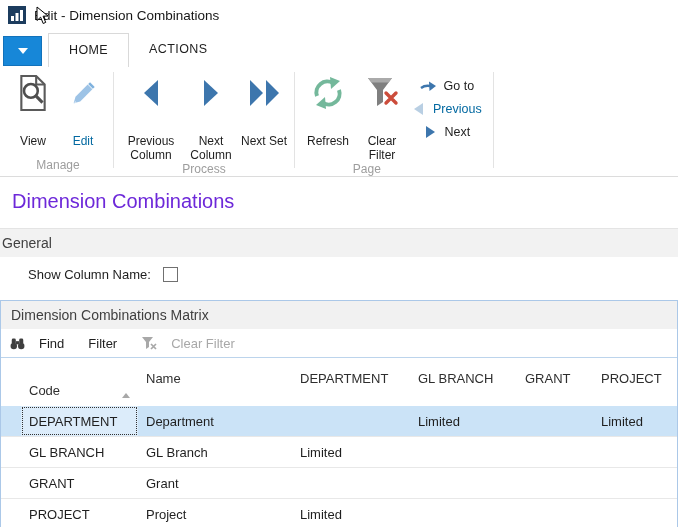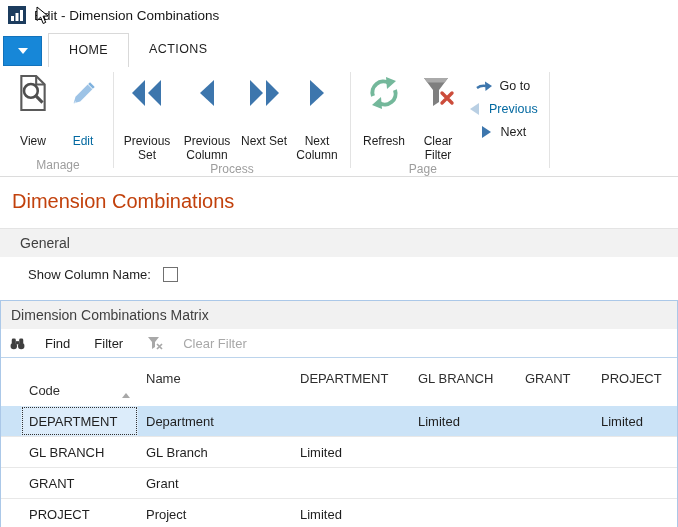--- a/index.html
+++ b/index.html
@@ -31,32 +31,32 @@
   .rsep{width:1px;background:#e3e3e3;margin:6px 5px 8px 5px;}
   .bigbtn{display:flex;flex-direction:column;align-items:center;width:56px;gap:21px;padding-top:2px;
     font-size:12px;line-height:14px;text-align:center;color:#1e1e1e;}
   .bigbtn .iconbox{height:40px;display:flex;align-items:center;justify-content:center;}
   .bigbtn.wide{width:64px;}
   .bigbtn .lbl{white-space:normal;}
   .disabled-lbl{color:#0369a1;}
   .smallcol{display:flex;flex-direction:column;gap:9px;padding:8px 6px 0 4px;font-size:12.5px;}
   .small-btn{display:flex;align-items:center;gap:7px;white-space:nowrap;justify-content:center;}
   
-  .page-title{position:absolute;top:190px;left:12px;font-size:20px;color:#c2410c;}
+  .page-title{position:absolute;top:190px;left:12px;font-size:20px;color:#6d28d9;}
   .fast-header{position:absolute;left:0;right:0;height:29px;background:#f2f2f2;border-top:1px solid #e4e4e4;
-    line-height:29px;padding-left:20px;font-size:14px;color:#404040;box-sizing:border-box;}
+    line-height:29px;padding-left:2px;font-size:14px;color:#404040;box-sizing:border-box;}
   .general-header{top:228px;}
   .show-col-row{position:absolute;top:267px;left:28px;display:flex;align-items:center;gap:12px;font-size:13px;}
   .checkbox{width:15px;height:15px;border:1px solid #707070;background:#fff;box-sizing:border-box;}
   
   .matrix{position:absolute;top:300px;left:0;right:0;bottom:0;border:1px solid #abc8e8;border-bottom:none;box-sizing:border-box;}
   .matrix-header{height:28px;background:#f1f1f1;line-height:28px;padding-left:10px;font-size:14px;color:#404040;}
   .matrix-toolbar{height:29px;display:flex;align-items:center;gap:24px;padding-left:9px;font-size:13px;
     border-bottom:1px solid #bcd4ec;box-sizing:border-box;}
-  .tool-item{display:flex;align-items:center;gap:20px;}
+  .tool-item{display:flex;align-items:center;gap:14px;}
   .tool-item.disabled{color:#a8a8a8;}
   .grid{font-size:13px;}
   .grid-cols{display:grid;grid-template-columns:20px 117px 154px 118px 107px 76px 1fr;}
   .grid-head{height:40px;align-items:center;color:#2e2e2e;}
   .grid-head .hcell{padding-left:8px;}
   .hcell-code{display:flex;align-items:flex-end;justify-content:space-between;padding-right:8px;height:100%;}
   .sort-arrow{width:0;height:0;border-left:4px solid transparent;border-right:4px solid transparent;
     border-bottom:5px solid #a8a8a8;margin-top:16px;}
   .grid-spacer{height:8px;}
   .grid-row{height:30px;align-items:center;color:#1f1f1f;}
@@ -118,53 +118,44 @@
         <div class="lbl disabled-lbl">Edit</div>
       </div>
     </div>
     <div class="grp-label">Manage</div>
   </div>
 
   <div class="rsep"></div>
 
   <div class="rgroup">
     <div class="grp-body">
-      <div class="bigbtn">
-        <div class="iconbox">
-          <svg width="32" height="28" viewBox="0 0 32 28">
-            <polygon points="14,1 14,27 1,14" fill="#3d76ad"></polygon>
-            <polygon points="30,1 30,27 17,14" fill="#3d76ad"></polygon>
-          </svg>
-        </div>
-        <div class="lbl">Previous Set</div>
-      </div>
       <div class="bigbtn wide">
         <div class="iconbox">
           <svg width="18" height="28" viewBox="0 0 18 28">
             <polygon points="16,1 16,27 2,14" fill="#3d76ad"></polygon>
           </svg>
         </div>
         <div class="lbl">Previous Column</div>
+      </div>
+      <div class="bigbtn">
+        <div class="iconbox">
+          <svg width="18" height="28" viewBox="0 0 18 28">
+            <polygon points="2,1 2,27 16,14" fill="#3d76ad"></polygon>
+          </svg>
+        </div>
+        <div class="lbl">Next Column</div>
       </div>
       <div class="bigbtn" style="width:50px">
         <div class="iconbox">
           <svg width="32" height="28" viewBox="0 0 32 28">
             <polygon points="2,1 2,27 15,14" fill="#3d76ad"></polygon>
             <polygon points="18,1 18,27 31,14" fill="#3d76ad"></polygon>
           </svg>
         </div>
         <div class="lbl">Next Set</div>
-      </div>
-      <div class="bigbtn">
-        <div class="iconbox">
-          <svg width="18" height="28" viewBox="0 0 18 28">
-            <polygon points="2,1 2,27 16,14" fill="#3d76ad"></polygon>
-          </svg>
-        </div>
-        <div class="lbl">Next Column</div>
       </div>
     </div>
     <div class="grp-label">Process</div>
   </div>
 
   <div class="rsep"></div>
 
   <div class="rgroup">
     <div class="grp-body">
       <div class="bigbtn">

